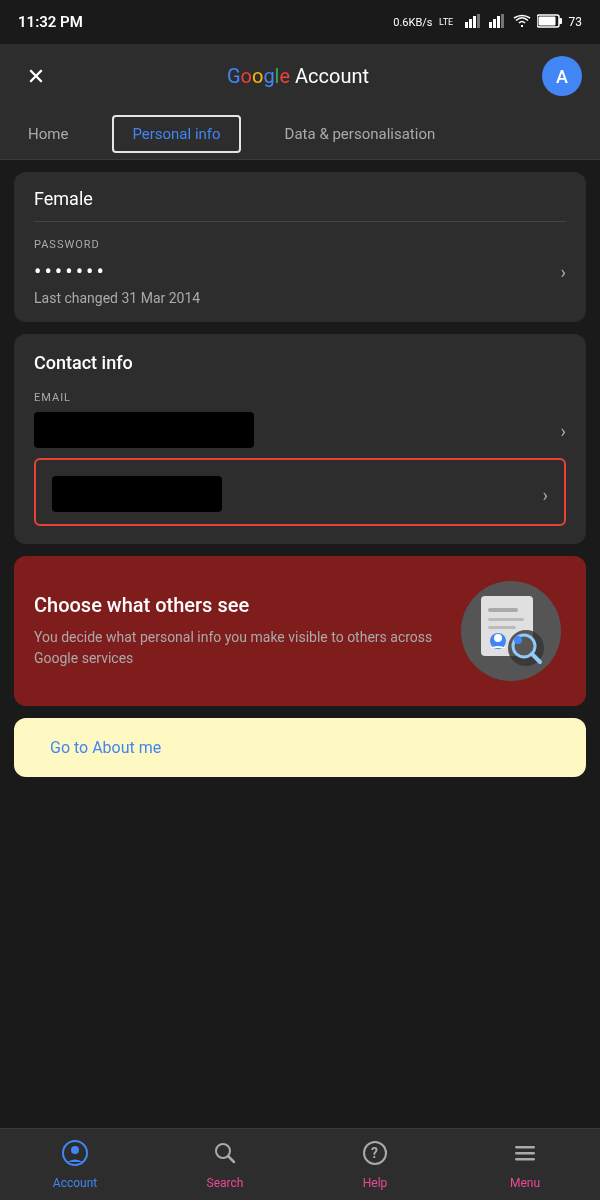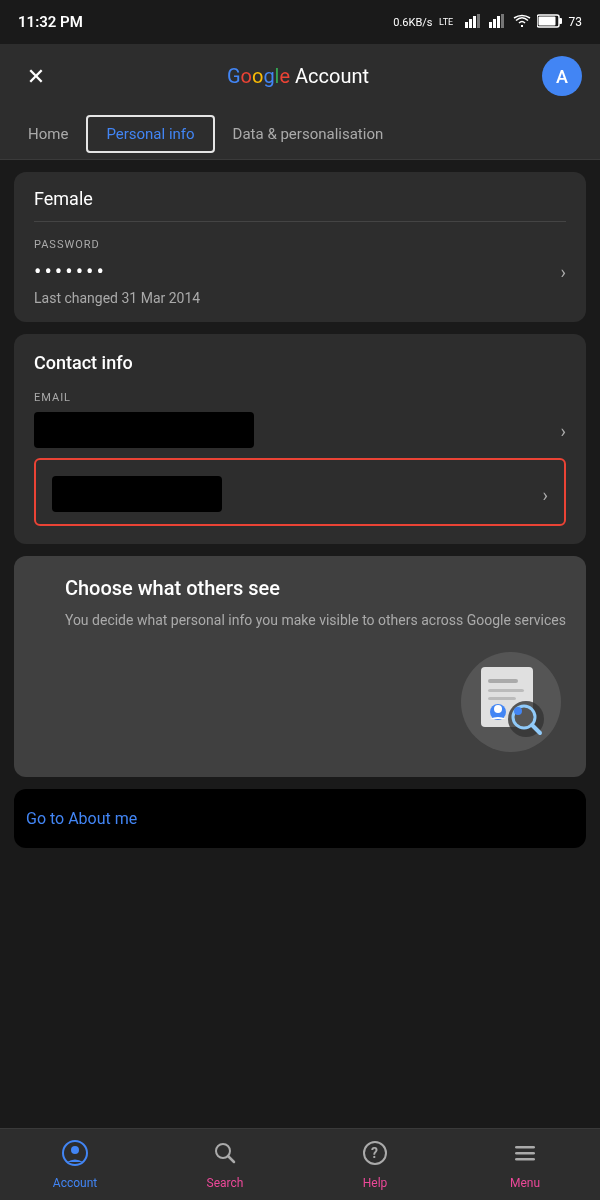--- a/index.html
+++ b/index.html
@@ -78,20 +78,21 @@
     }
 
     
     .tabs {
       background: #2d2d2d;
       height: 52px;
       display: flex;
       align-items: center;
       border-bottom: 1px solid #3a3a3a;
       padding: 0 10px;
+      gap: 26px;
     }
     .tab {
       padding: 0 18px;
       height: 52px;
       display: flex;
       align-items: center;
       font-size: 15px;
       color: #aaa;
       cursor: pointer;
       position: relative;
@@ -195,28 +196,27 @@
     
     .phone-section {
       border: 2px solid #ea4335;
       border-radius: 6px;
       padding: 12px 16px;
       margin-top: 10px;
     }
 
     
     .choose-card {
-      background: #404040;
+      background: #7f1d1d;
       border-radius: 12px;
       margin: 12px 14px;
       padding: 20px 20px;
       display: flex;
-      align-items: flex-end;
+      align-items: center;
       gap: 16px;
-      flex-direction: column;
     }
     .choose-text { flex: 1; }
     .choose-title {
       font-size: 20px;
       font-weight: 500;
       color: #fff;
       margin-bottom: 10px;
     }
     .choose-desc {
       font-size: 14px;
@@ -224,24 +224,24 @@
       line-height: 1.5;
     }
     .choose-icon {
       width: 110px;
       height: 110px;
       flex-shrink: 0;
     }
 
     
     .about-me-card {
-      background: #000000;
+      background: #fef9c3;
       border-radius: 12px;
       margin: 0 14px 12px 14px;
-      padding: 20px 12px;
+      padding: 20px 36px;
     }
     .about-me-link {
       font-size: 16px;
       color: #4285f4;
       cursor: pointer;
     }
 
     
     .bottom-nav {
       position: absolute;

